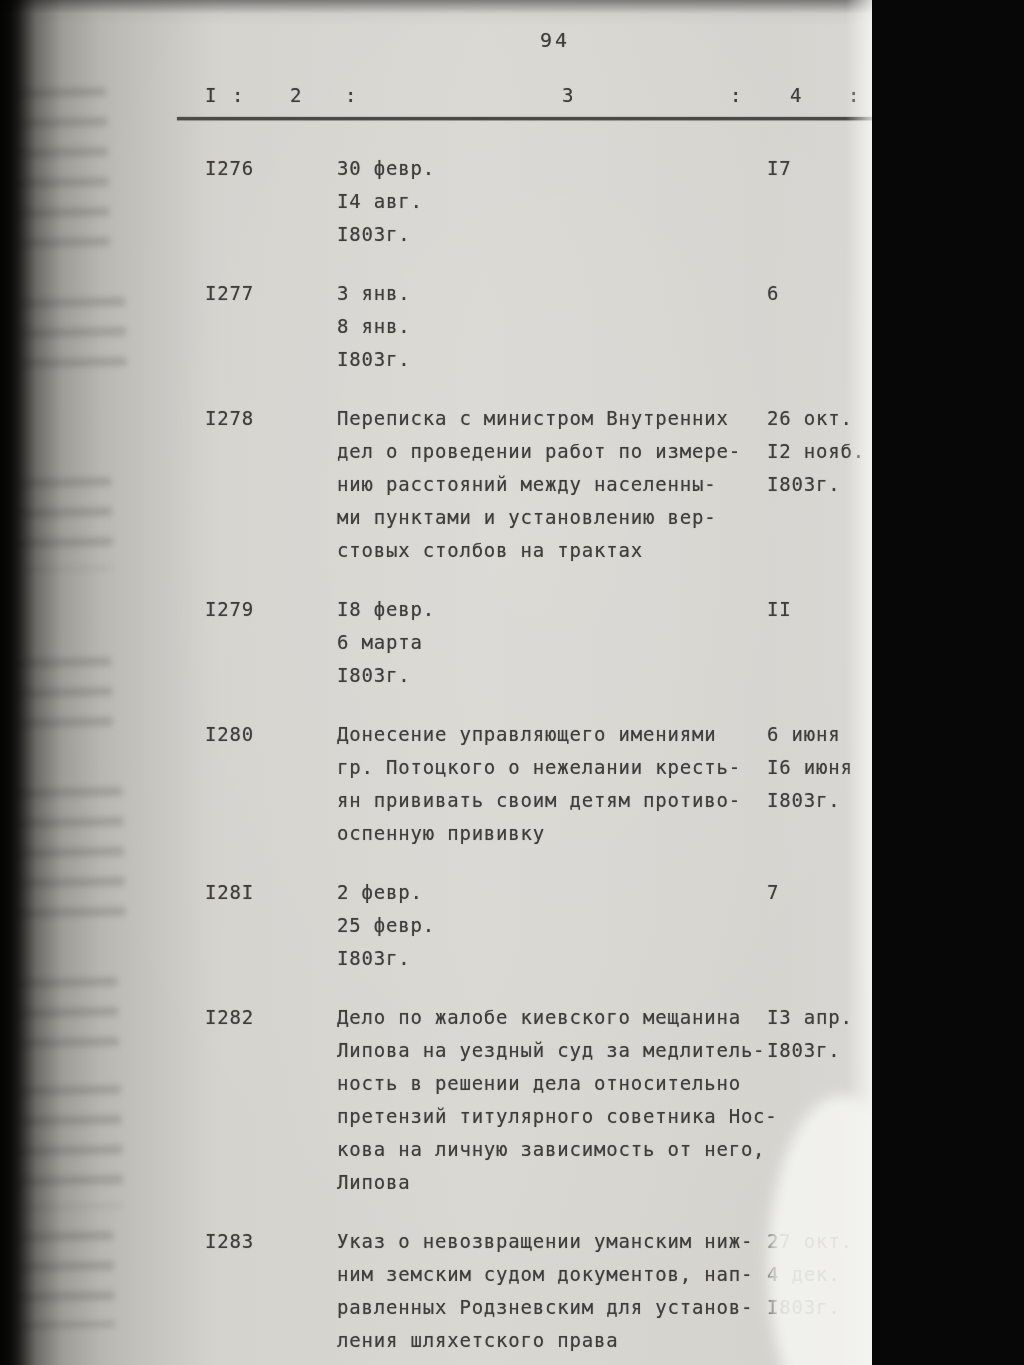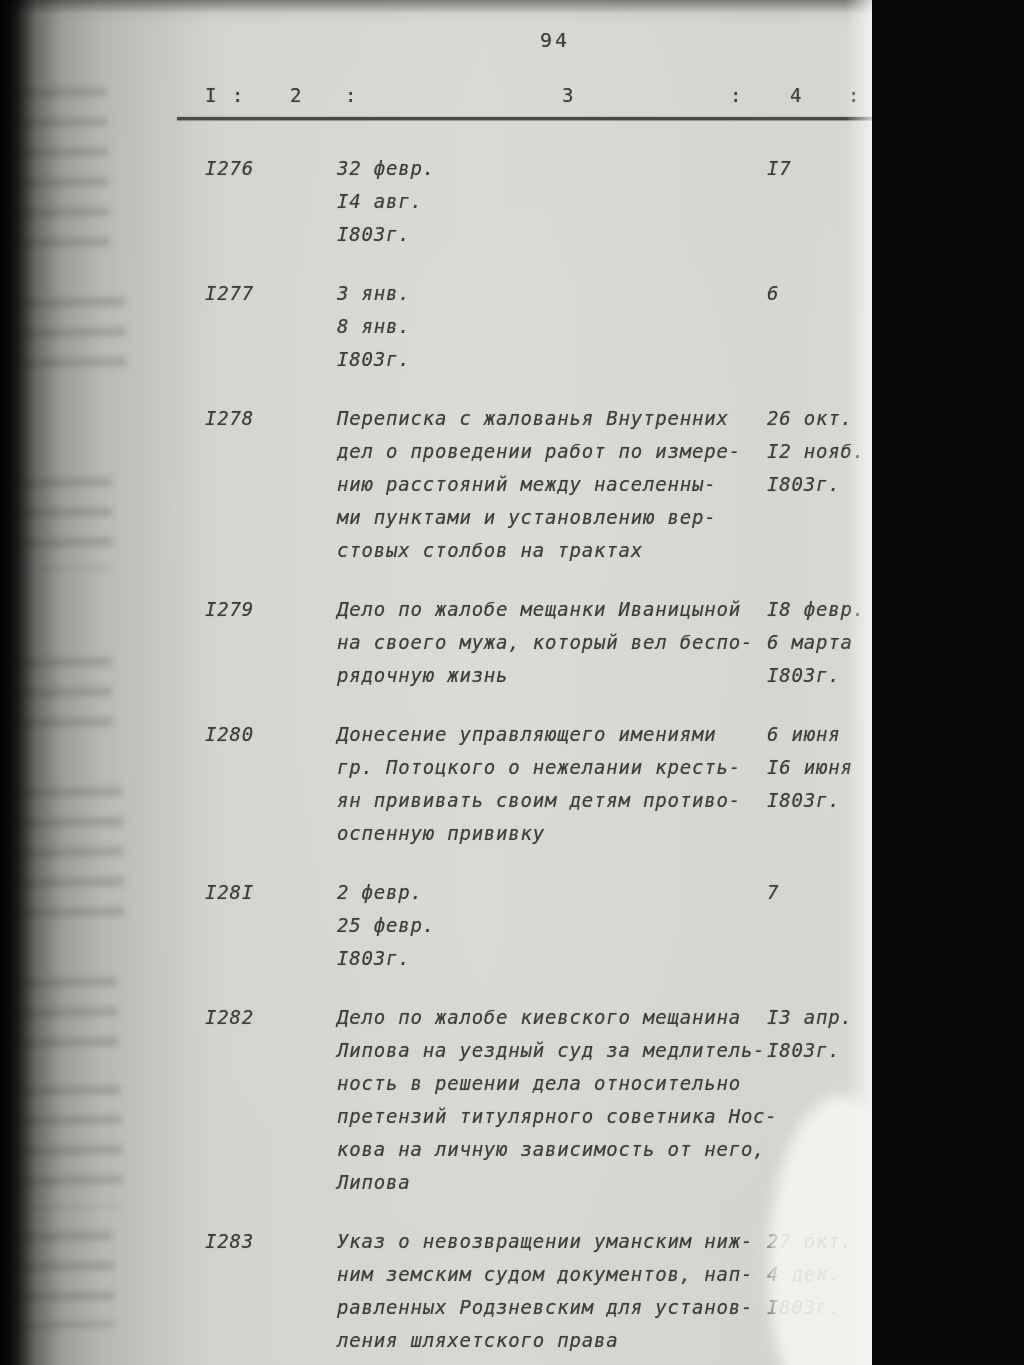--- a/index.html
+++ b/index.html
@@ -73,21 +73,20 @@
     position: absolute; left: 177px; top: 117px; width: 836px; height: 3px;
     background: #4b4945;
     box-shadow: 0 1px 0 rgba(75,73,69,0.35), 0 0 2px rgba(20,18,16,0.35);
   }
   .entries { position: absolute; left: 205px; top: 152px; width: 805px; }
   .entry {
     display: grid;
     grid-template-columns: 132px 430px 118px 1fr;
     margin-bottom: 26px;
     align-items: start;
-    font-style: italic;
   }
   .entry > div {
     font-size: 19px;
     line-height: 33px;
     letter-spacing: 0.8px;
     white-space: pre;
     text-shadow: 0 0 1px rgba(64,62,58,0.55);
   }
 </style>
 </head>
@@ -122,52 +121,49 @@
         <span style="left:758px">:</span>
         <span style="left:786px">6</span>
       </div>
 
       <div class="rule"></div>
 
       <div class="entries">
 
         <div class="entry">
           <div>I276</div>
-          <div>32 февр.
+          <div>30 февр.
 I4 авг.
 I803г.</div>
           <div>I7</div>
         </div>
 
         <div class="entry">
           <div>I277</div>
           <div>3 янв.
 8 янв.
 I803г.</div>
           <div>6</div>
         </div>
 
         <div class="entry">
           <div>I278</div>
-          <div>Переписка с жалованья Внутренних
+          <div>Переписка с министром Внутренних
 дел о проведении работ по измере-
 нию расстояний между населенны-
 ми пунктами и установлению вер-
 стовых столбов на трактах</div>
           <div>26 окт.
 I2 нояб.
 I803г.</div>
           <div>5</div>
         </div>
 
         <div class="entry">
           <div>I279</div>
-          <div>Дело по жалобе мещанки Иваницыной
-на своего мужа, который вел беспо-
-рядочную жизнь</div>
           <div>I8 февр.
 6 марта
 I803г.</div>
           <div>II</div>
         </div>
 
         <div class="entry">
           <div>I280</div>
           <div>Донесение управляющего имениями
 гр. Потоцкого о нежелании кресть-

